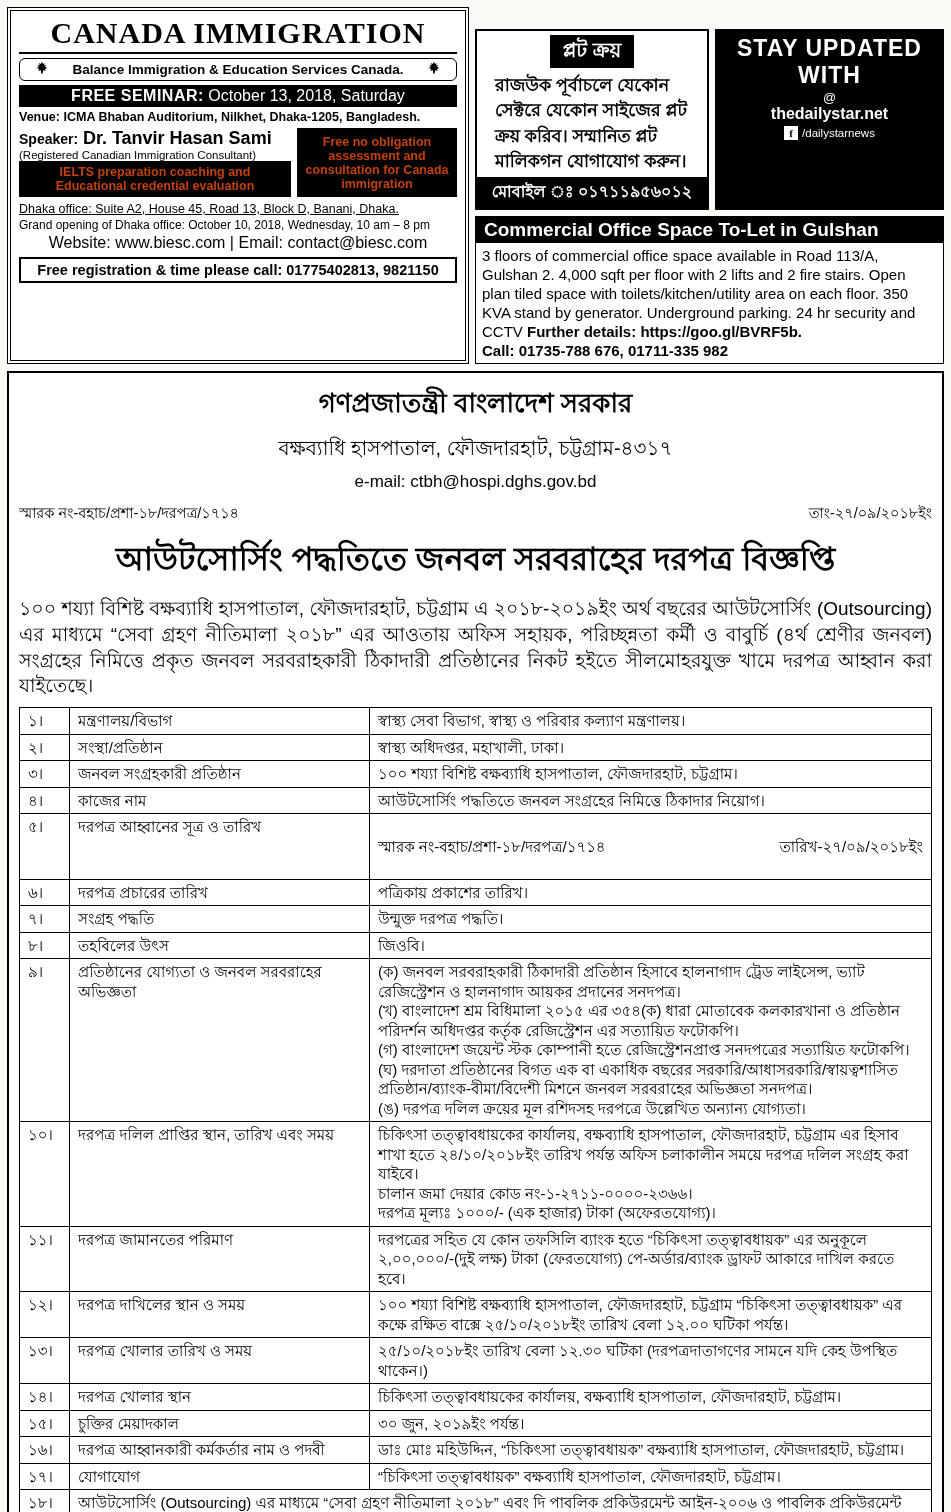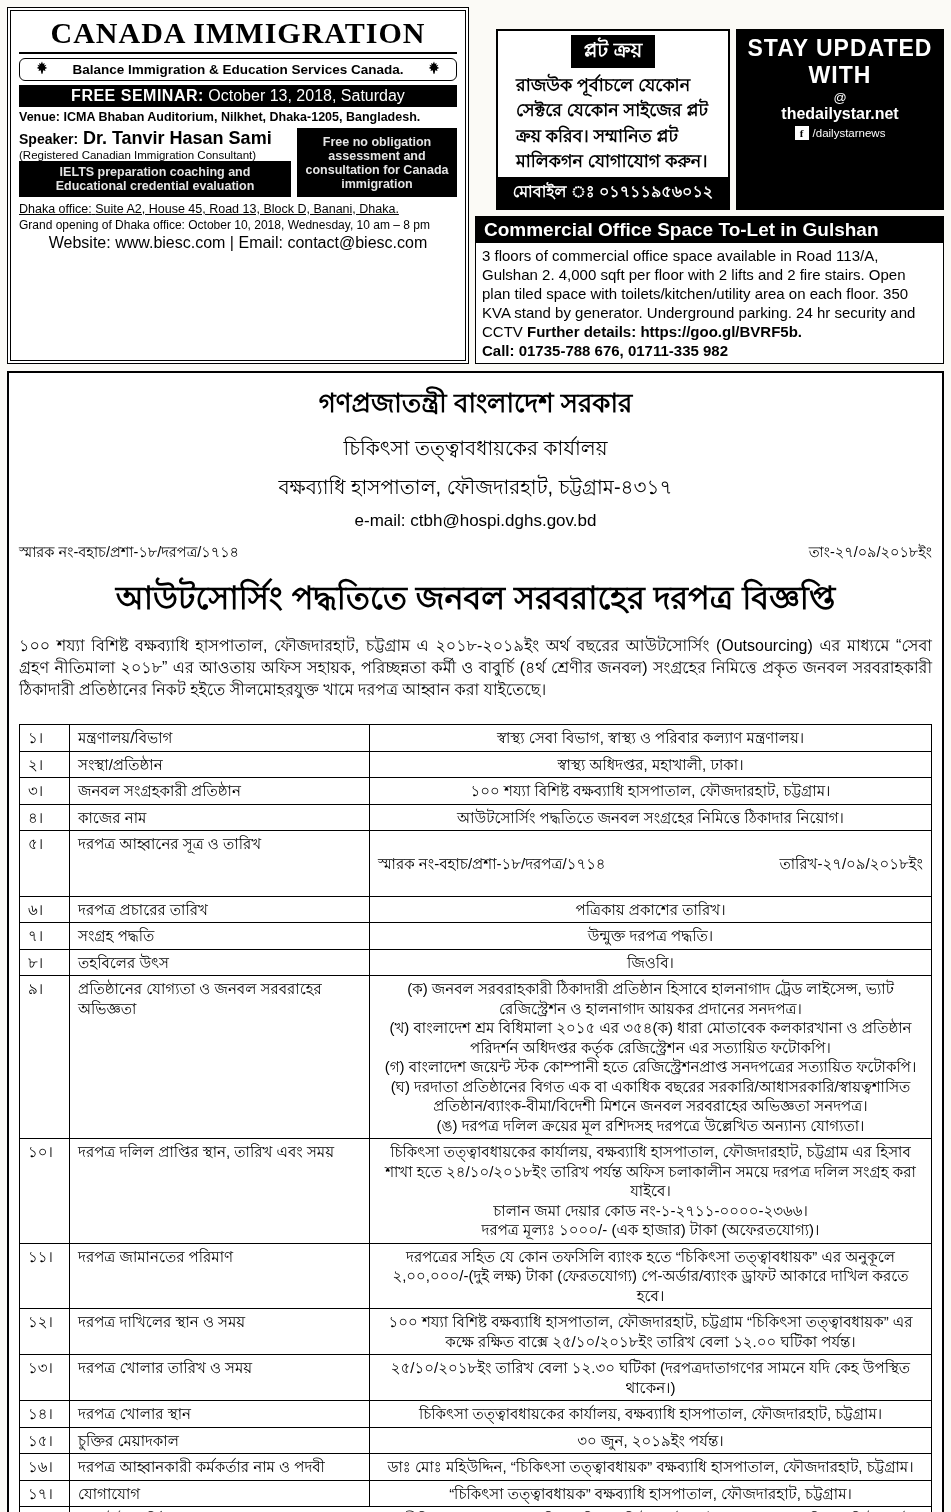--- a/index.html
+++ b/index.html
@@ -17,30 +17,30 @@
   .ca-seminar .b { font-weight:bold; letter-spacing:0.5px; }
   .ca-line { font-size:12px; margin-top:3px; }
   .ca-line .b { font-weight:bold; }
   .ca-venue { font-size:12.5px; font-weight:bold; }
   .ca-mid { display:flex; gap:6px; margin-top:4px; }
   .ca-mid-left { flex:1; }
   .ca-speaker { font-size:17px; }
   .ca-speaker .b { font-weight:bold; font-size:14px; }
   .ca-speaker .nm { font-weight:bold; font-size:18px; }
   .ca-spk-desc { font-size:11.5px; }
-  .box-inv { background:#000; color:#e5e5e5; font-weight:bold; font-size:12.5px; padding:4px 6px; text-align:center; }
+  .box-inv { background:#000; color:#c2410c; font-weight:bold; font-size:12.5px; padding:4px 6px; text-align:center; }
   .ca-ielts { }
   .ca-assess { width:160px; flex:0 0 160px; display:flex; align-items:center; }
   .ca-office { font-size:12.5px; margin-top:5px;text-decoration:underline; }
   .ca-open { font-size:12px; margin-top:2px; }
   .ca-web { font-size:16px; text-align:center; margin-top:2px; }
   .ca-reg { border:2px solid #000; text-align:center; font-weight:bold; font-size:14.5px; margin-top:5px; padding:3px 2px; }
 
   .right-col { flex:1; display:flex; flex-direction:column; gap:6px; padding-top:22px; }
-  .right-top { display:flex; gap:6px;margin-left:21px; }
+  .right-top { display:flex; gap:6px; }
 
   .ad-plot { width:234px; flex:0 0 234px; border:2px solid #000; background:#fff; display:flex; flex-direction:column; }
   .plot-title { background:#000; color:#fff; font-weight:bold; font-size:20px; text-align:center; width:max-content; margin:3px auto 2px; padding:1px 14px; box-shadow:inset 0 0 0 1px #fff; }
   .plot-body { font-size:17.5px; font-weight:bold; line-height:1.45; padding:2px 18px; flex:1; }
   .plot-mobile { background:#000; color:#fff; font-weight:bold; font-size:16px; text-align:center; padding:2px; }
 
   .ad-star { flex:1; background:#000; color:#fff; text-align:center; padding:6px 4px; }
   .star-l1 { font-weight:bold; font-size:23px; letter-spacing:1px; }
   .star-brand { font-family:"DejaVu Serif", serif; font-weight:bold; font-size:26px; margin-top:2px; }
   .star-at { font-size:13px; margin-top:1px; }
@@ -56,27 +56,27 @@
 
   
   .notice { border:2px solid #000; background:#fff; margin-top:7px; padding:10px 10px 6px; }
   .n-center { text-align:center; }
   .n-gov { font-size:26px; font-weight:bold; }
   .n-office { font-size:20px; margin-top:6px; }
   .n-hosp { font-size:20px; margin-top:6px; }
   .n-email { font-size:17px; margin-top:6px; }
   .n-memo { display:flex; justify-content:space-between; font-size:14.5px; margin-top:10px; }
   .n-title { font-size:32px; font-weight:bold; text-align:center; margin:8px 0 8px; }
-  .n-intro { font-size:16px; line-height:1.35; text-align:justify; margin-bottom:24px; }
+  .n-intro { font-size:19px; line-height:1.35; text-align:justify; margin-bottom:8px; }
 
   table.tender { width:100%; border-collapse:collapse; }
   table.tender td { border:1px solid #000; font-size:15px; padding:3px 8px; vertical-align:top; line-height:1.3; }
   td.no { width:50px; text-align:left; }
   td.lbl { width:300px; }
-  td.val { white-space:pre-line;text-align:center; }
+  td.val { white-space:pre-line; }
   .split { display:flex; justify-content:space-between; gap:10px; }
   .leaf-svg { display:inline-block; }
 </style>
 </head>
 <body>
 
 <div class="page">
 
   <div class="top">
 
@@ -118,20 +118,21 @@
         <span class="b">Grand opening of Dhaka office:</span>
         <span>October 10, 2018, Wednesday, 10 am – 8 pm</span>
       </div>
       <div class="ca-web">
         <span class="b">Website:</span>
         <span>www.biesc.com</span>
         <span>|</span>
         <span class="b">Email:</span>
         <span>contact@biesc.com</span>
       </div>
+      <div class="ca-reg">Free registration &amp; time please call: 01775402813, 9821150</div>
     </div>
 
     <div class="right-col">
       <div class="right-top">
 
         <div class="ad-plot">
           <div class="plot-title">প্লট ক্রয়</div>
           <div class="plot-body">রাজউক পূর্বাচলে যেকোন সেক্টরে যেকোন সাইজের প্লট ক্রয় করিব। সম্মানিত প্লট মালিকগন যোগাযোগ করুন।</div>
           <div class="plot-mobile">মোবাইল ঃ ০১৭১১৯৫৬০১২</div>
         </div>
@@ -155,21 +156,20 @@
           <span class="b">Further details:</span>
           <span class="b">https://goo.gl/BVRF5b.</span>
         </div>
         <div class="office-call">Call: 01735-788 676, 01711-335 982</div>
       </div>
     </div>
   </div>
 
   <div class="notice">
     <div class="n-center n-gov">গণপ্রজাতন্ত্রী বাংলাদেশ সরকার</div>
-    <div class="n-center n-office">চিকিৎসা তত্ত্বাবধায়কের কার্যালয়</div>
     <div class="n-center n-hosp">বক্ষব্যাধি হাসপাতাল, ফৌজদারহাট, চট্টগ্রাম-৪৩১৭</div>
     <div class="n-center n-email">e-mail: ctbh@hospi.dghs.gov.bd</div>
     <div class="n-memo">
       <span>স্মারক নং-বহাচ/প্রশা-১৮/দরপত্র/১৭১৪</span>
       <span>তাং-২৭/০৯/২০১৮ইং</span>
     </div>
     <div class="n-title">আউটসোর্সিং পদ্ধতিতে জনবল সরবরাহের দরপত্র বিজ্ঞপ্তি</div>
     <div class="n-intro">১০০ শয্যা বিশিষ্ট বক্ষব্যাধি হাসপাতাল, ফৌজদারহাট, চট্টগ্রাম এ ২০১৮-২০১৯ইং অর্থ বছরের আউটসোর্সিং (Outsourcing) এর মাধ্যমে “সেবা গ্রহণ নীতিমালা ২০১৮” এর আওতায় অফিস সহায়ক, পরিচ্ছন্নতা কর্মী ও বাবুর্চি (৪র্থ শ্রেণীর জনবল) সংগ্রহের নিমিত্তে প্রকৃত জনবল সরবরাহকারী ঠিকাদারী প্রতিষ্ঠানের নিকট হইতে সীলমোহরযুক্ত খামে দরপত্র আহ্বান করা যাইতেছে।</div>
 
     <table class="tender">

